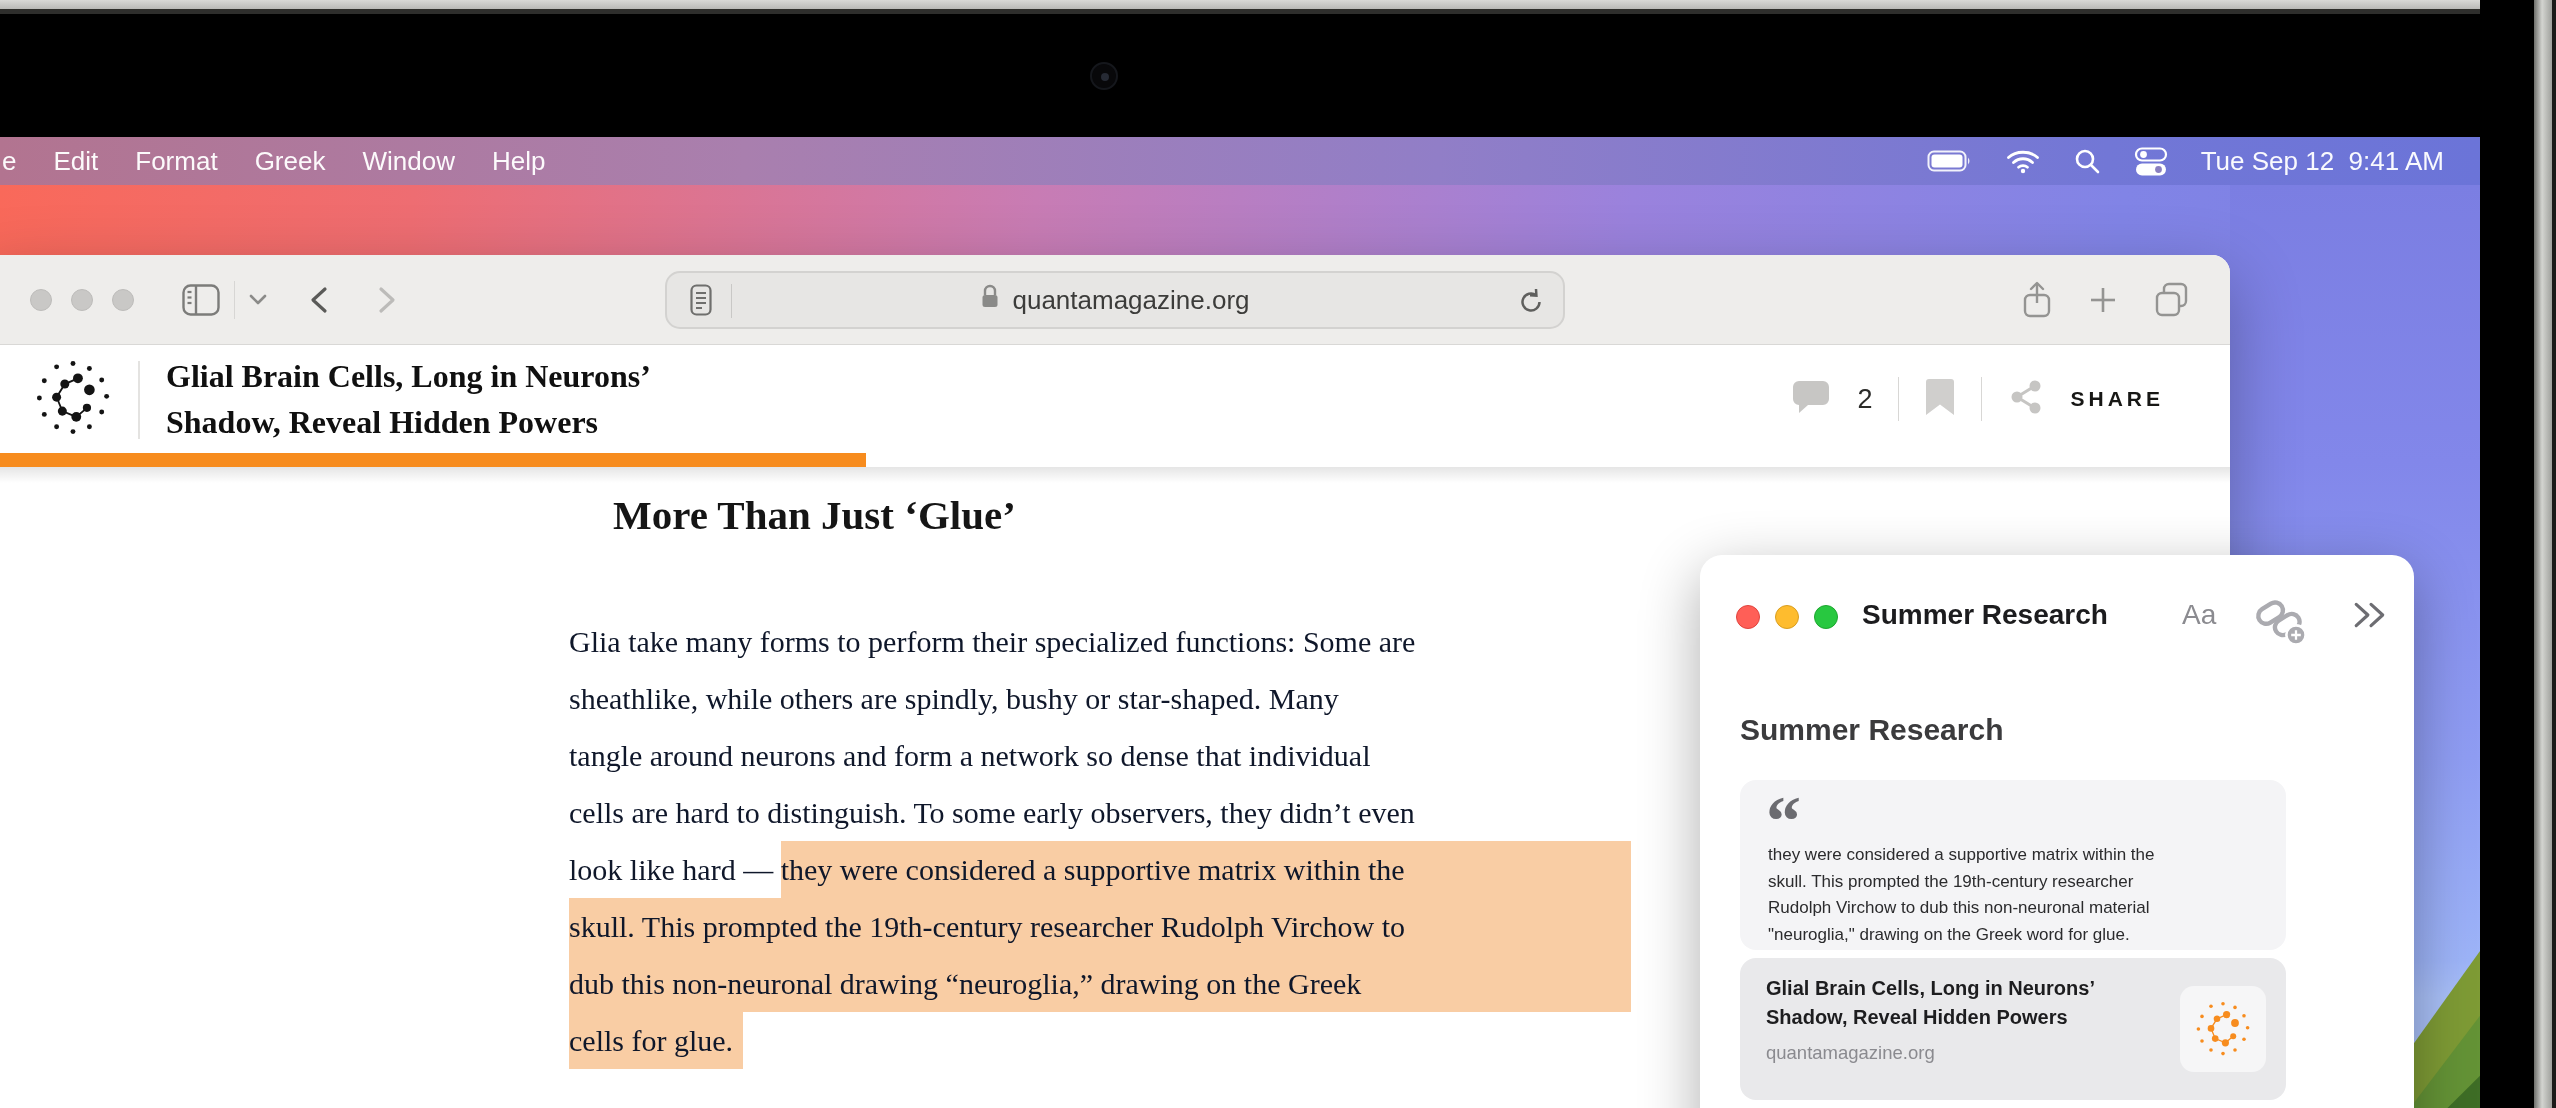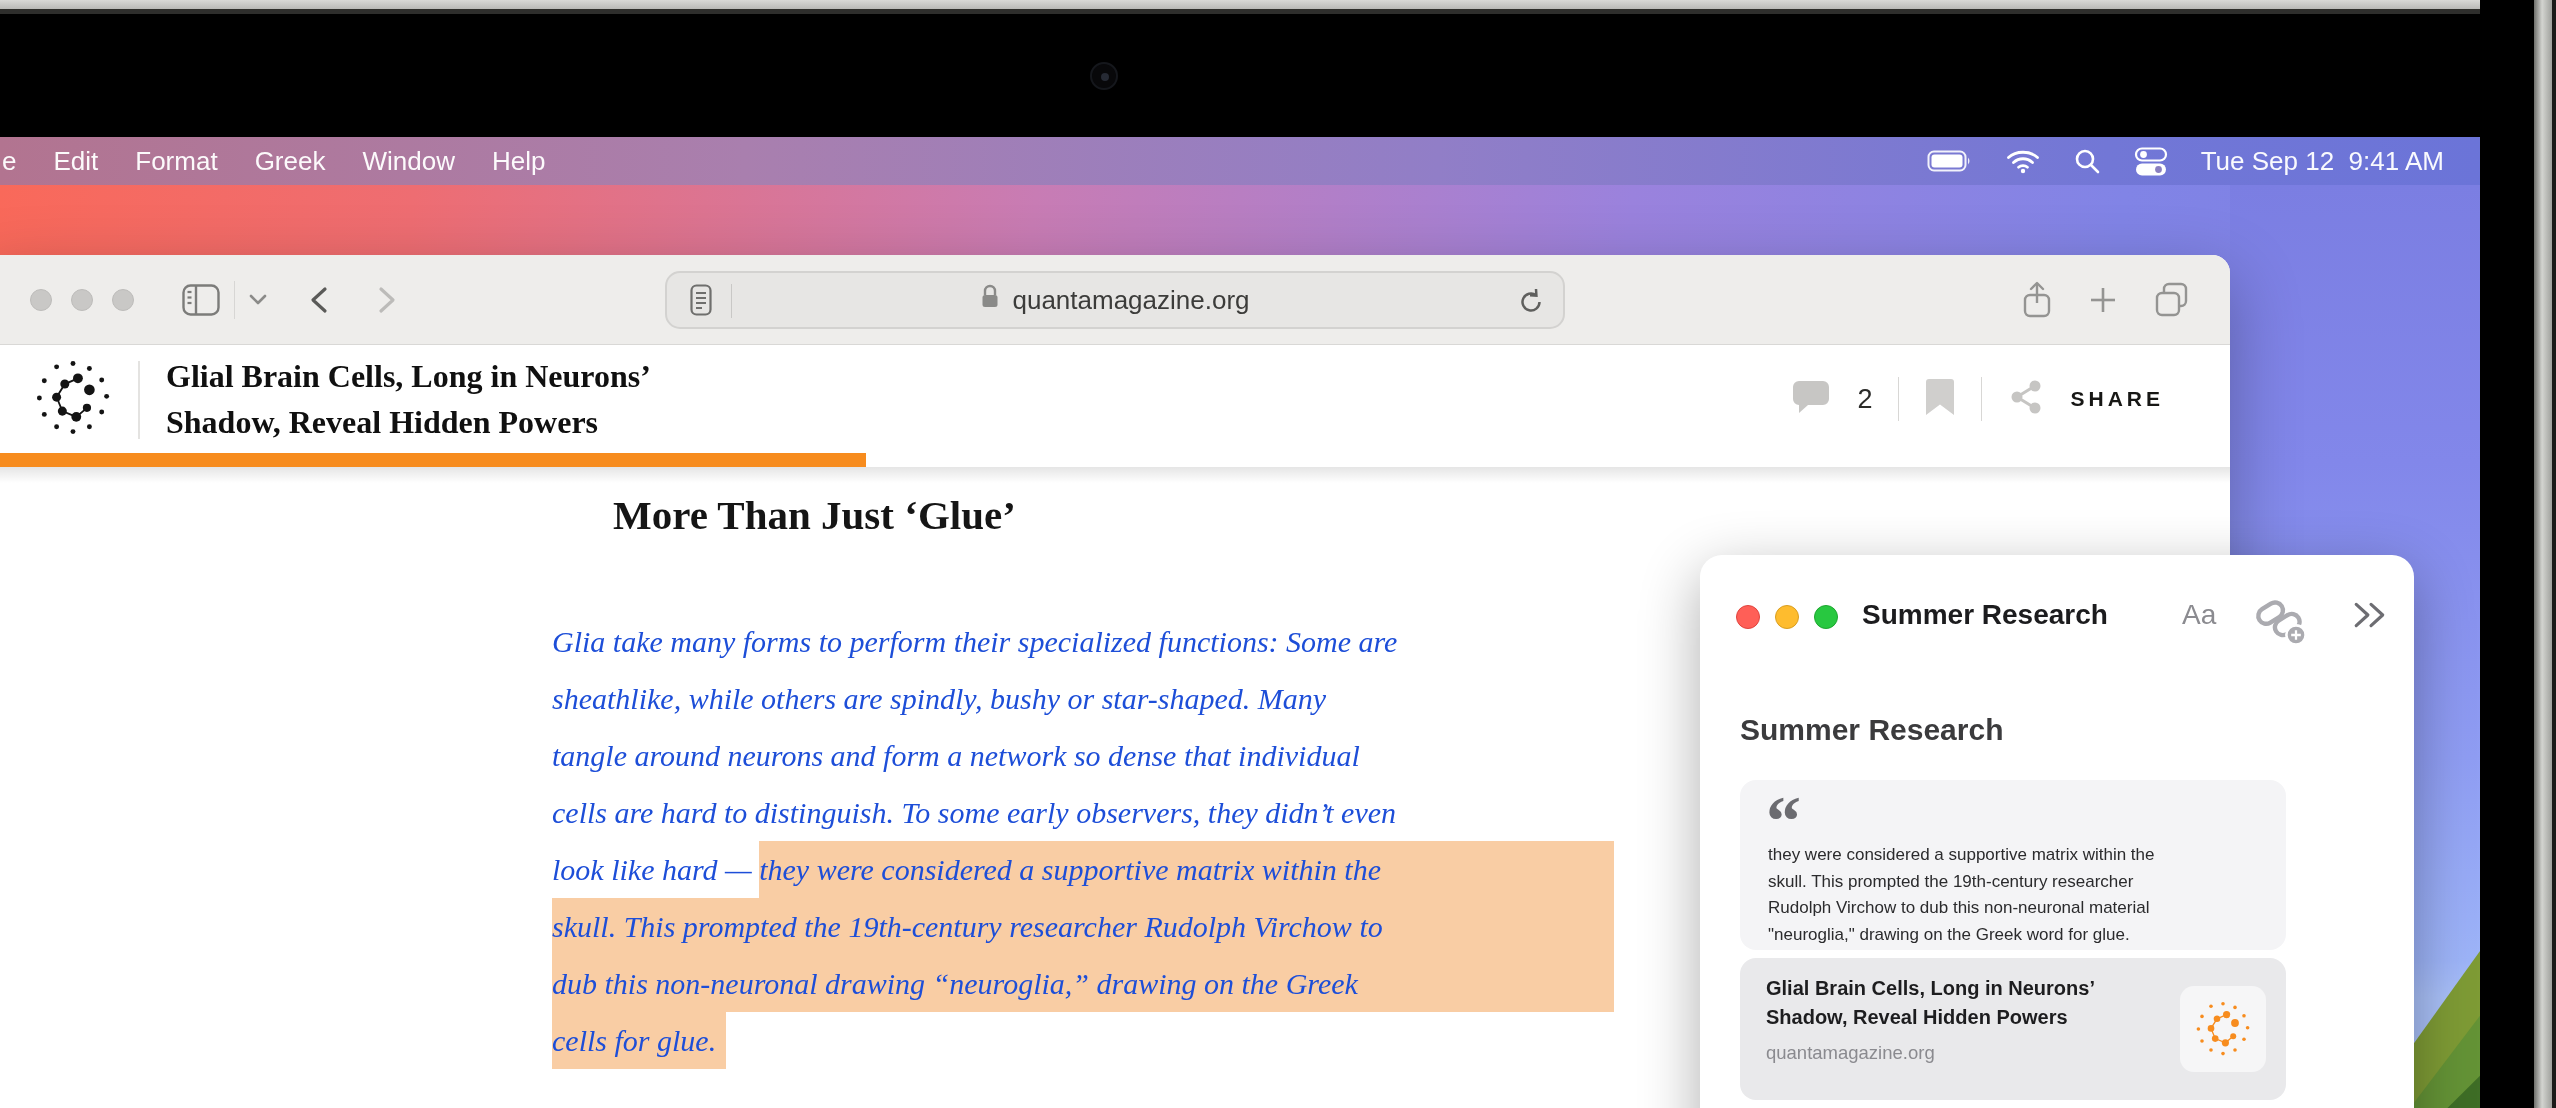--- a/index.html
+++ b/index.html
@@ -61,22 +61,22 @@
   .mast-right { position:absolute; right:66px; top:0; height:108px; display:flex; align-items:center; gap:26px; }
   .count { font-size:27px; color:#2b2b29; }
   .share-lbl { font-size:21px; font-weight:700; letter-spacing:4px; color:#171715; }
   .progress { position:absolute; left:0; top:198px; width:890px; height:14px; background:var(--accent-orange,#f78c1e); }
   .hdr-shadow { position:absolute; left:0; top:212px; width:100%; height:16px;
     background:linear-gradient(180deg,rgba(0,0,0,.10),rgba(0,0,0,0)); }
 
   
   .article-heading { position:absolute; left:625px; top:236px; font-family:"Liberation Serif",serif;
     font-weight:700; font-size:41px; color:#151515;margin-left:12px; }
-  .paragraph { position:absolute; left:576px; top:358px; width:1062px; font-family:"Liberation Serif",serif;
-    font-size:30px; color:#1d4ed8;font-style:italic; }
+  .paragraph { position:absolute; left:593px; top:358px; width:1062px; font-family:"Liberation Serif",serif;
+    font-size:30px; color:#0f172a; }
   .pline { display:flex; height:57px; line-height:57px; }
   .pline span { white-space:pre; }
   .pline mark { background:var(--highlight,#f9cda4); color:inherit; white-space:pre; padding-right:10px; }
   .pline mark:empty { background:none; padding:0; }
   .pline mark.st { flex:1 1 auto; padding-right:0; }
 
   
   .notes { position:absolute; left:1700px; top:418px; width:714px; height:700px; z-index:20;
     background:#fff; border-radius:22px; box-shadow:0 18px 60px rgba(0,0,0,.32); }
   .n-lights { position:absolute; left:36px; top:50px; display:flex; gap:15px; }

